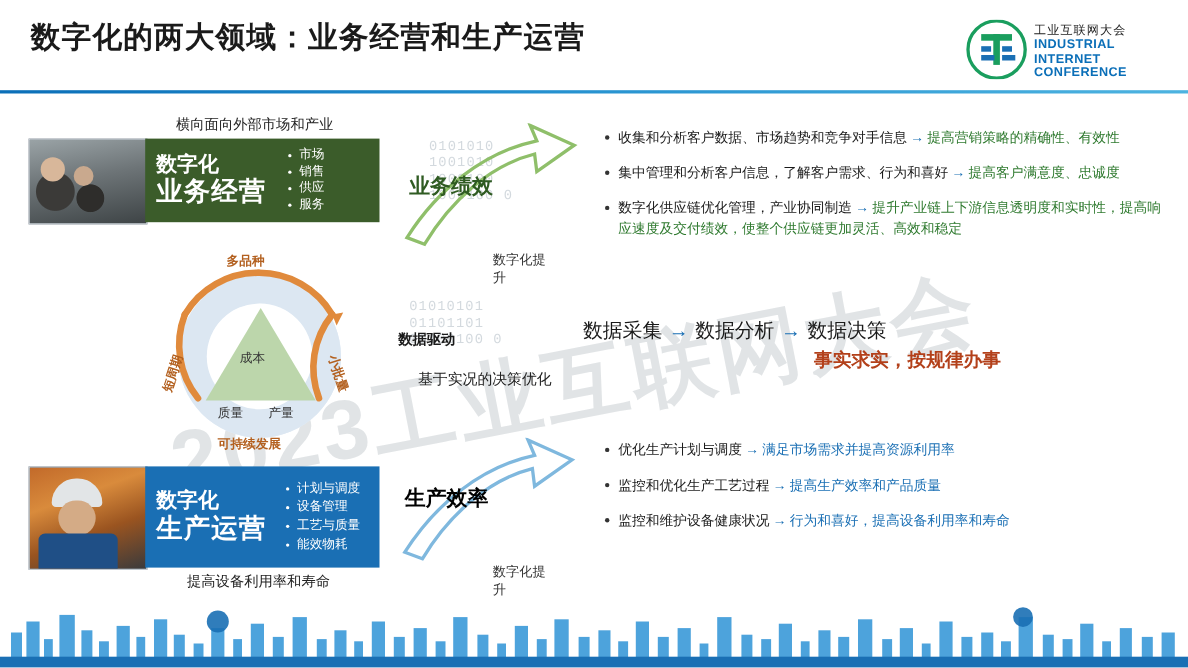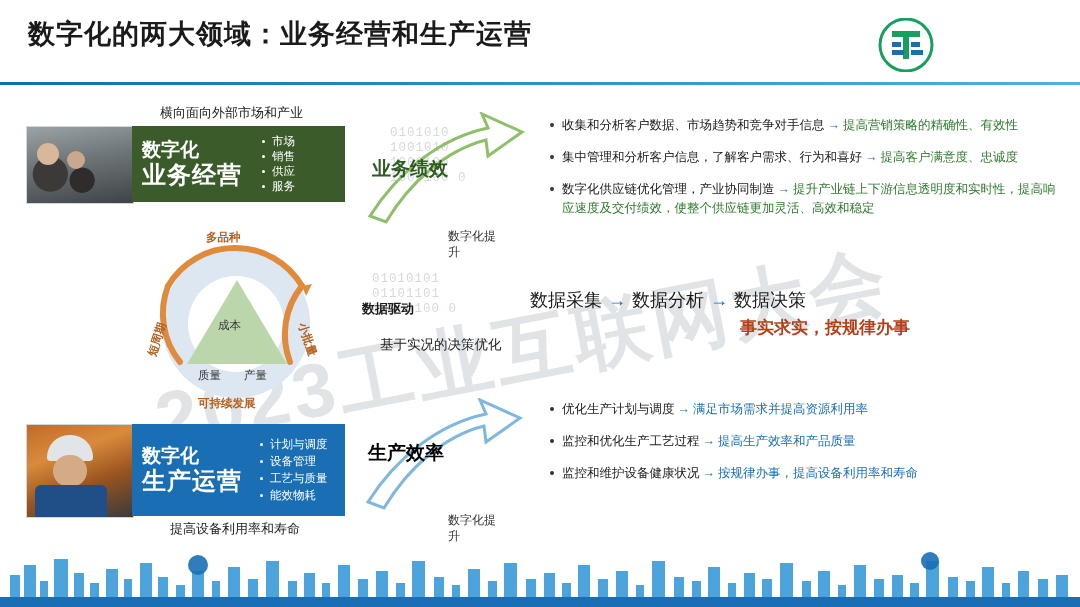--- a/index.html
+++ b/index.html
@@ -216,20 +216,26 @@
   <div class="logo">
     <svg class="logo-mark" viewBox="0 0 56 54">
       <circle cx="28" cy="27" r="26" fill="none" stroke="#1a9e5e" stroke-width="3"></circle>
       <rect x="14" y="13" width="28" height="6" fill="#1a9e5e"></rect>
       <rect x="25" y="13" width="6" height="28" fill="#1a9e5e"></rect>
       <rect x="14" y="24" width="9" height="5" fill="#1a6fb4"></rect>
       <rect x="14" y="32" width="12" height="5" fill="#1a6fb4"></rect>
       <rect x="33" y="24" width="9" height="5" fill="#1a6fb4"></rect>
       <rect x="33" y="32" width="12" height="5" fill="#1a6fb4"></rect>
     </svg>
+    <div class="logo-text">
+      <div class="cn">工业互联网大会</div>
+      <div class="en">INDUSTRIAL</div>
+      <div class="en">INTERNET</div>
+      <div class="en">CONFERENCE</div>
+    </div>
   </div>
 
   <div class="binary b1">0101010
 1001010
 1000100
 1000100 0</div>
   <div class="binary b2">01010101
 01101101
 00100100 0</div>
 
@@ -334,21 +340,21 @@
   <div class="arrow-sub as-bottom">数字化提升</div>
 
   <div class="bullets bul-bottom">
     <div class="row">
       <span>优化生产计划与调度</span><span class="arw">→</span><span class="hl">满足市场需求并提高资源利用率</span>
     </div>
     <div class="row">
       <span>监控和优化生产工艺过程</span><span class="arw">→</span><span class="hl">提高生产效率和产品质量</span>
     </div>
     <div class="row">
-      <span>监控和维护设备健康状况</span><span class="arw">→</span><span class="hl">按规律办事，提高设备利用率和寿命</span>
+      <span>监控和维护设备健康状况</span><span class="arw">→</span><span class="hl">行为和喜好，提高设备利用率和寿命</span>
     </div>
   </div>
 
   <svg class="city" viewBox="0 0 1080 72" preserveAspectRatio="none">
     <g fill="#2f93d6" opacity="0.85">
       <rect x="10" y="40" width="10" height="24"></rect>
         <rect x="24" y="30" width="12" height="34"></rect>
       <rect x="40" y="46" width="8" height="18"></rect>
         <rect x="54" y="24" width="14" height="40"></rect>
       <rect x="74" y="38" width="10" height="26"></rect>

